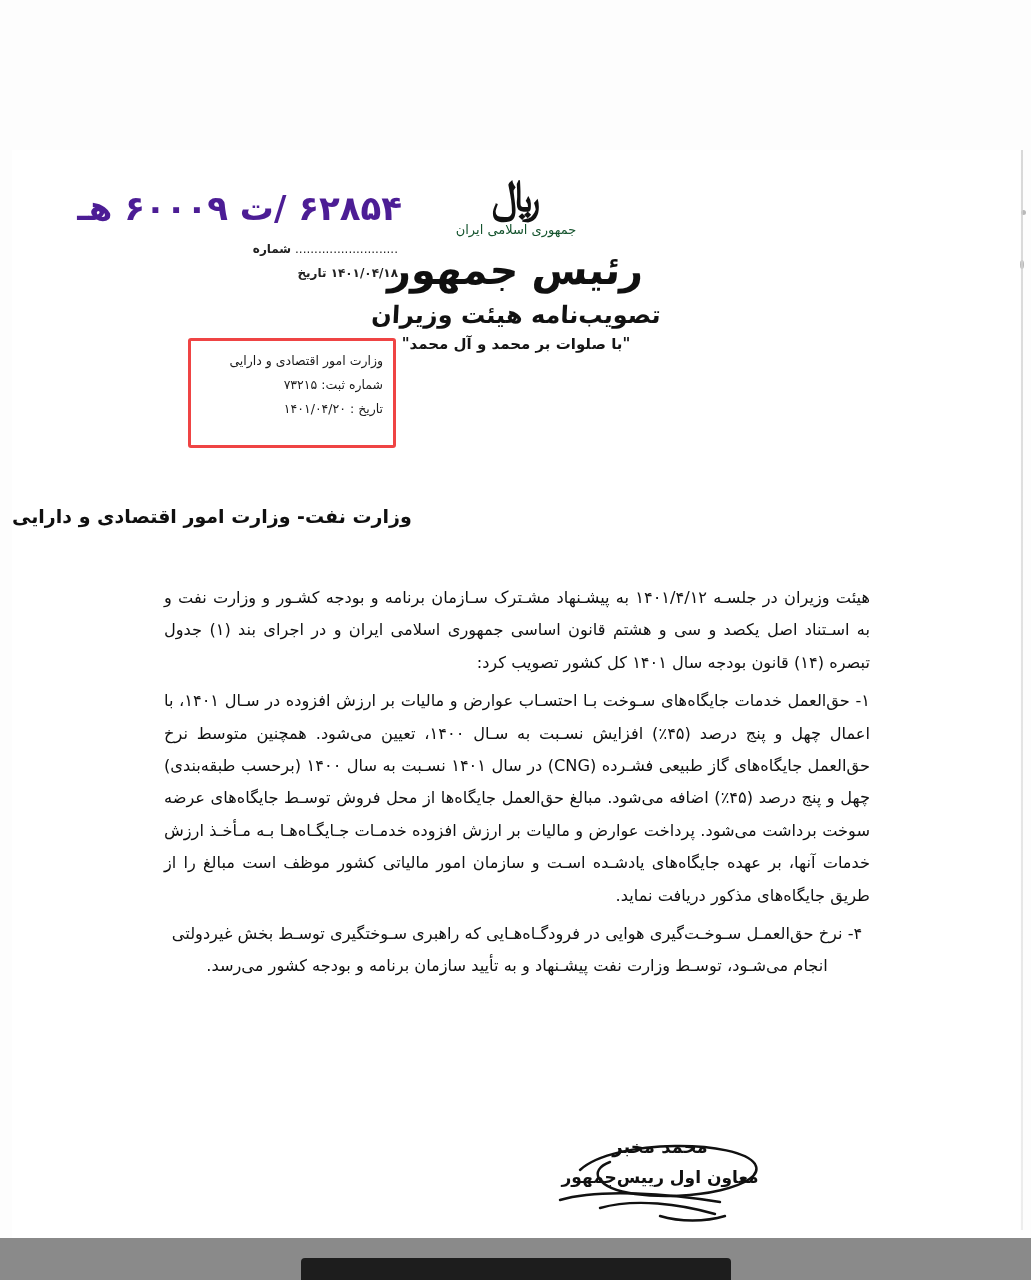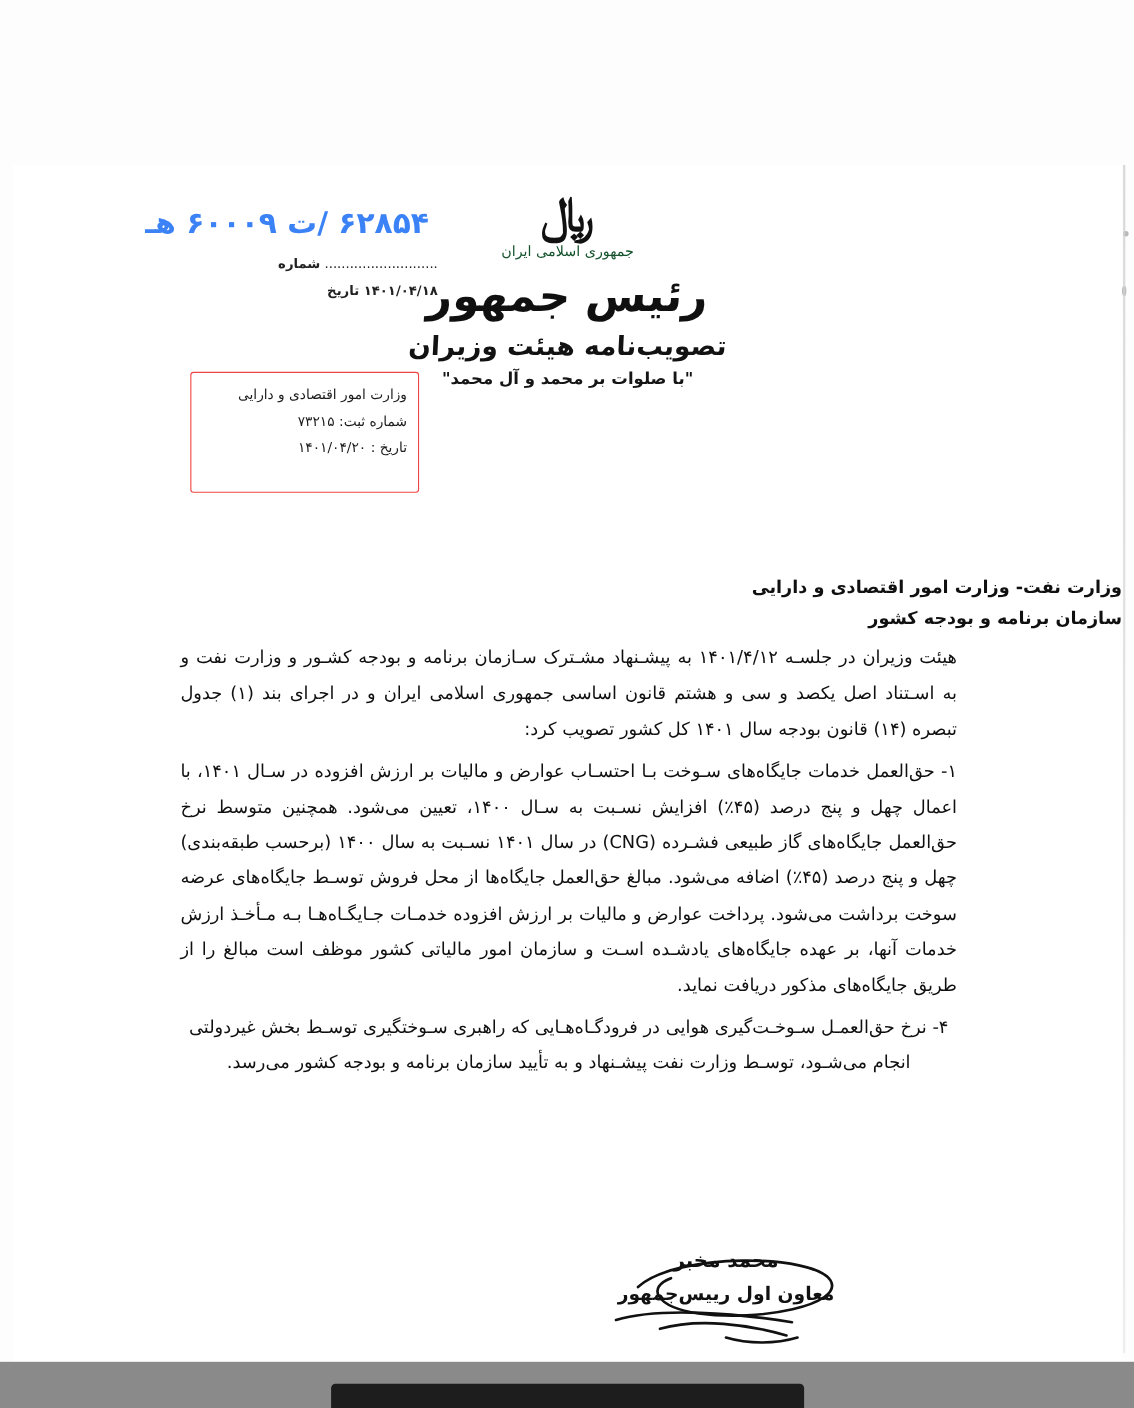--- a/index.html
+++ b/index.html
@@ -112,66 +112,66 @@
   
   .numblock {
     position: absolute;
     top: 38px;
     right: 618px;
     width: 270px;
     text-align: left;
     direction: rtl;
   }
   .numblock .line1 {
-    font-size: 27px;
+    font-size: 34px;
     font-weight: bold;
     letter-spacing: 1px;
-    color: #3b82f6;
+    color: #4c1d95;
     white-space: nowrap;
   }
   .numblock .dotrow {
     margin-top: 14px;
     font-size: 12px;
     color: #222;
     border-bottom: 0;
     white-space: nowrap;
     text-align: right;
     padding-right: 4px;
   }
   .numblock .dotrow .lbl { font-weight: bold; }
   .numblock .dots { letter-spacing: 1px; }
   .numblock .dotrow.second { margin-top: 10px; font-weight: bold; }
 
   
   .stamp {
     position: absolute;
     top: 188px;
-    right: 639px;
+    right: 624px;
     width: 208px;
     height: 110px;
-    border: 1px solid #ef4444;
+    border: 3px solid #ef4444;
     border-radius: 3px;
     padding: 8px 10px;
     box-sizing: border-box;
     direction: rtl;
     text-align: right;
     line-height: 1.9;
     font-size: 12.5px;
     color: #1a1a1a;
   }
 
   
   .addressees {
     position: absolute;
-    top: 370px;
+    top: 350px;
     left: 0;
     width: 1008px;
-    text-align: right;
-    font-weight: bold;
-    font-size: 16px;
+    text-align: left;
+    font-weight: bold;
+    font-size: 19px;
     line-height: 1.75;
     color: #101010;
   }
 
   
   .body {
     position: absolute;
     top: 432px;
     right: 150px;
     width: 720px;
@@ -249,21 +249,20 @@
     </div>
 
     <div class="stamp">
       <div>وزارت امور اقتصادی و دارایی</div>
       <div>شماره ثبت: ۷۳۲۱۵</div>
       <div>تاریخ : ۱۴۰۱/۰۴/۲۰</div>
     </div>
 
     <div class="addressees">
       <div>وزارت نفت- وزارت امور اقتصادی و دارایی</div>
-      <div>سازمان برنامه و بودجه کشور</div>
     </div>
 
     <div class="body">
       <p>هیئت وزیران در جلسـه ۱۴۰۱/۴/۱۲ به پیشـنهاد مشـترک سـازمان برنامه و بودجه کشـور و وزارت نفت و به اسـتناد اصل یکصد و سی و هشتم قانون اساسی جمهوری اسلامی ایران و در اجرای بند (۱) جدول تبصره (۱۴) قانون بودجه سال ۱۴۰۱ کل کشور تصویب کرد:</p>
       <p>۱- حق‌العمل خدمات جایگاه‌های سـوخت بـا احتسـاب عوارض و مالیات بر ارزش افزوده در سـال ۱۴۰۱، با اعمال چهل و پنج درصد (۴۵٪) افزایش نسـبت به سـال ۱۴۰۰، تعیین می‌شود. همچنین متوسط نرخ حق‌العمل جایگاه‌های گاز طبیعی فشـرده (CNG) در سال ۱۴۰۱ نسـبت به سال ۱۴۰۰ (برحسب طبقه‌بندی) چهل و پنج درصد (۴۵٪) اضافه می‌شود. مبالغ حق‌العمل جایگاه‌ها از محل فروش توسـط جایگاه‌های عرضه سوخت برداشت می‌شود. پرداخت عوارض و مالیات بر ارزش افزوده خدمـات جـایگـاه‌هـا بـه مـأخـذ ارزش خدمات آنها، بر عهده جایگاه‌های یادشـده اسـت و سازمان امور مالیاتی کشور موظف است مبالغ را از طریق جایگاه‌های مذکور دریافت نماید.</p>
       <p class="last">۴- نرخ حق‌العمـل سـوخـت‌گیری هوایی در فرودگـاه‌هـایی که راهبری سـوختگیری توسـط بخش غیردولتی انجام می‌شـود، توسـط وزارت نفت پیشـنهاد و به تأیید سازمان برنامه و بودجه کشور می‌رسد.</p>
     </div>
 
     <div class="sig">
       <svg width="300" height="96" viewBox="0 0 300 96">

